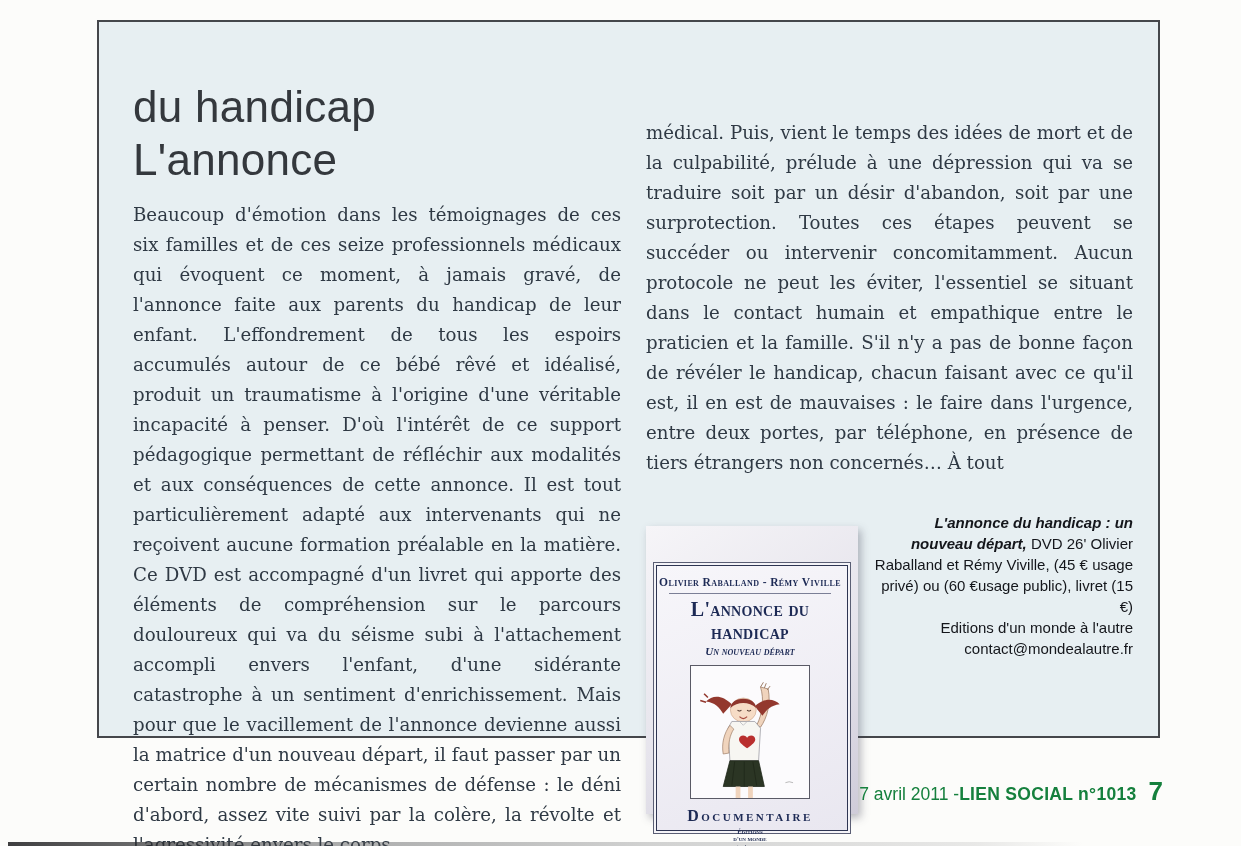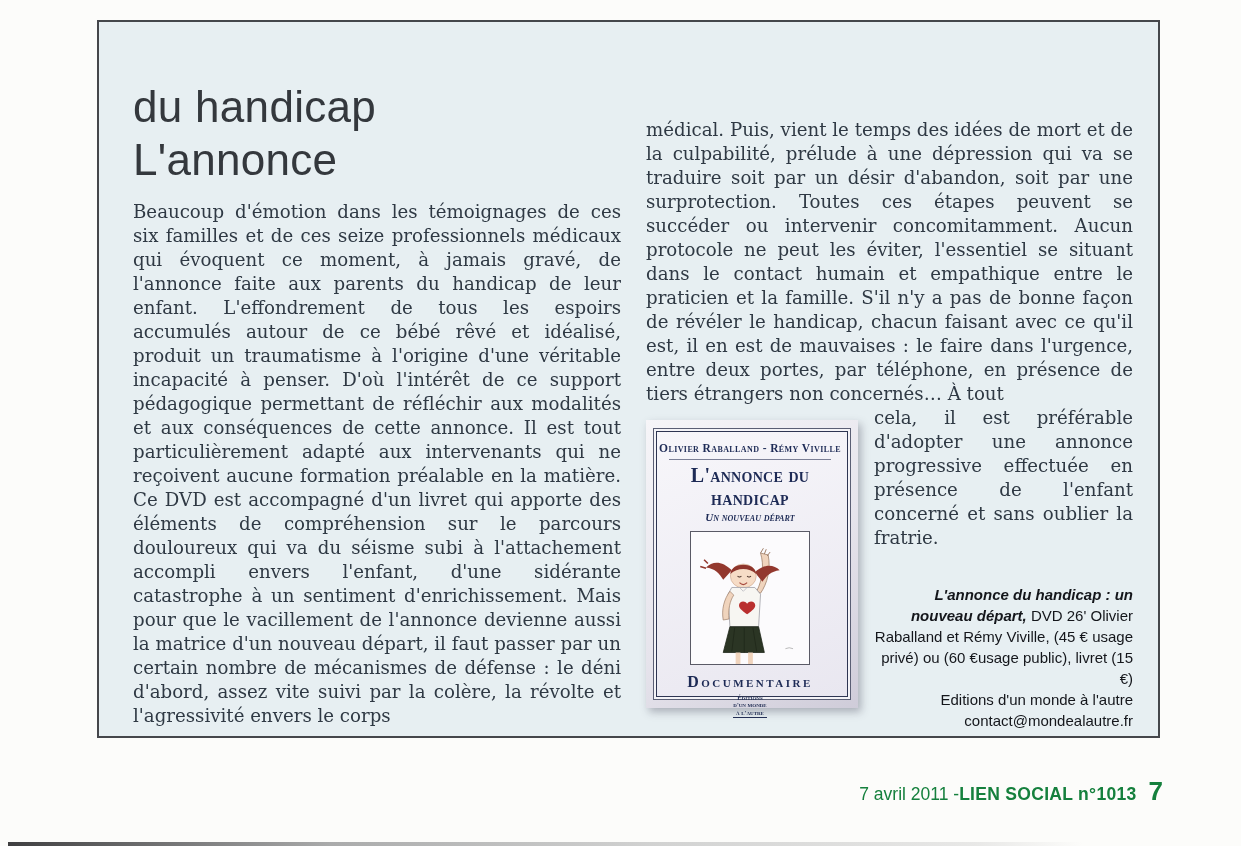--- a/index.html
+++ b/index.html
@@ -18,39 +18,40 @@
     color:#f3a62b;-webkit-text-stroke:1.3px #c8395c;
   }
   .headline{
     position:absolute;left:34px;top:58px;
     font-size:44px;line-height:53px;color:#34383d;letter-spacing:0.3px;
   }
   .col-left{position:absolute;left:34px;top:178px;width:488px;}
   .col-right{position:absolute;left:547px;top:96px;width:487px;}
   .body-text{
     font-family:"DejaVu Serif","Liberation Serif",serif;
-    font-size:18.2px;line-height:24px;color:#2f3944;
+    font-size:18.2px;line-height:30px;color:#2f3944;
     text-align:justify;margin:0;
     hyphens:auto;
   }
   
   .cover{
     float:left;width:212px;height:288px;margin:14px 16px 6px 0;
     background:linear-gradient(145deg,#f6f5f8 0%,#e6e4ec 55%,#cfccd9 100%);
     box-shadow:3px 4px 8px rgba(60,60,80,0.35);
     padding:11px 10px;box-sizing:border-box;
   }
   .cover-frame{
     width:100%;height:100%;box-sizing:border-box;
     border:1px solid #2e3552;
     box-shadow:0 0 0 2px #f4f3f7,0 0 0 3px #5a5e74;
     padding:10px 5px 6px 1px;
     display:flex;flex-direction:column;align-items:center;text-align:center;
     color:#1d2a55;font-family:"Liberation Serif","DejaVu Serif",serif;
     background:linear-gradient(160deg,#f7f6fa 0%,#e9e7f0 100%);
+    margin-top:28px;
   }
   .cover-authors{font-variant:small-caps;font-weight:bold;font-size:11.5px;letter-spacing:0.4px;}
   .cover-rule{width:88%;border-top:1px solid #7b7f96;margin:5px 0 4px 0;}
   .cover-title{font-variant:small-caps;font-weight:bold;font-size:20px;letter-spacing:0.3px;}
   .cover-subtitle{font-variant:small-caps;font-weight:bold;font-style:italic;font-size:11px;margin-top:1px;}
   .cover-art{
     width:118px;height:132px;border:1px solid #5a5a66;background:#fcfbfd;
     margin-top:8px;overflow:hidden;flex:none;
   }
   .cover-art svg{display:block;width:100%;height:100%;}
@@ -142,21 +143,20 @@
           </div>
           <div class="cover-genre">Documentaire</div>
           <div class="cover-publisher">
             <span>Éditions</span>
             <span>d'un monde</span>
             <span>à l'autre</span>
           </div>
         </div>
       </div>
 
-      <p class="body-text">cela, il est préférable d'adopter une annonce progressive effectuée en présence de l'enfant concerné et sans oublier la fratrie.</p>
 
       <div class="caption">
         <p class="caption-line"><span class="lead">L'annonce du handicap : un nouveau départ,</span><span> DVD 26' Olivier Raballand et Rémy Viville, (45 € usage privé) ou (60 €usage public), livret (15 €)</span></p>
         <p class="caption-line">Editions d'un monde à l'autre</p>
         <p class="caption-line">contact@mondealautre.fr</p>
       </div>
     </div>
   </div>
 
 </div>

